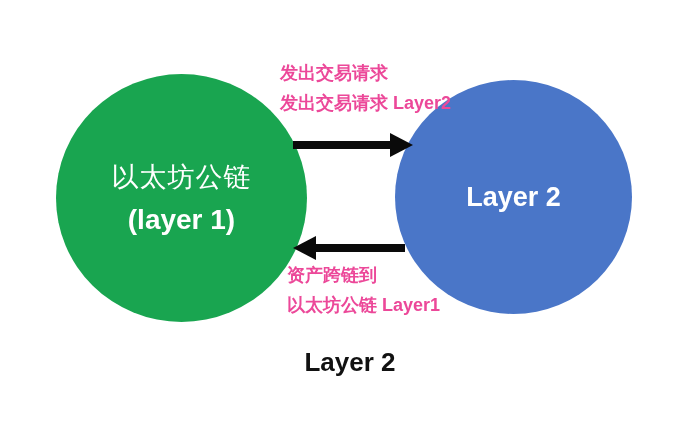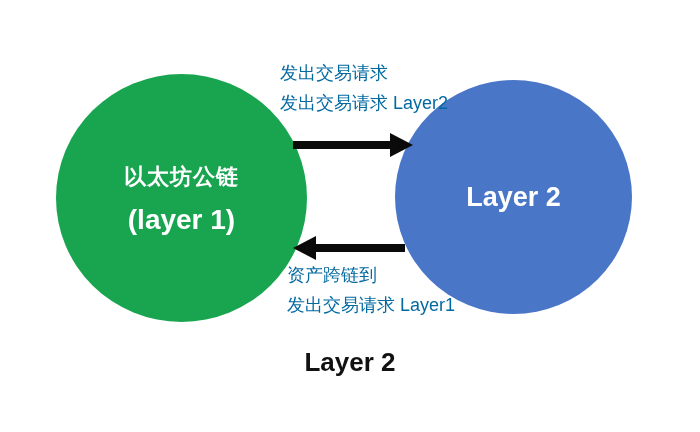--- a/index.html
+++ b/index.html
@@ -31,22 +31,22 @@
     height: 248px;
   }
   .node-layer2 {
     left: 395px;
     top: 80px;
     width: 237px;
     height: 234px;
   }
   .node .line1 {
     color: #ffffff;
-    font-weight: 700;
-    font-size: 22px;
+    font-weight: 400;
+    font-size: 27px;
     line-height: 34px;
     letter-spacing: 1px;
   }
   .node .line2 {
     color: #ffffff;
     font-weight: 700;
     font-size: 28px;
     line-height: 32px;
     margin-top: 10px;
   }
@@ -56,24 +56,25 @@
     font-size: 27px;
   }
   .arrow-svg {
     position: absolute;
     left: 0;
     top: 0;
     pointer-events: none;
   }
   .arrow-label {
     position: absolute;
-    color: #0369a1;
+    color: #ec4899;
     font-size: 18px;
     line-height: 30px;
     white-space: nowrap;
+    font-weight: bold;
   }
   .arrow-label-top {
     left: 280px;
     top: 58px;
   }
   .arrow-label-bottom {
     left: 287px;
     top: 260px;
   }
   .caption {
@@ -113,18 +114,18 @@
     </g>
   </svg>
 
   <div class="arrow-label arrow-label-top">
     <div>发出交易请求</div>
     <div>发出交易请求 Layer2</div>
   </div>
 
   <div class="arrow-label arrow-label-bottom">
     <div>资产跨链到</div>
-    <div>发出交易请求 Layer1</div>
+    <div>以太坊公链 Layer1</div>
   </div>
 
   <div class="caption">Layer 2</div>
 
 </div>
 
 </body></html>

